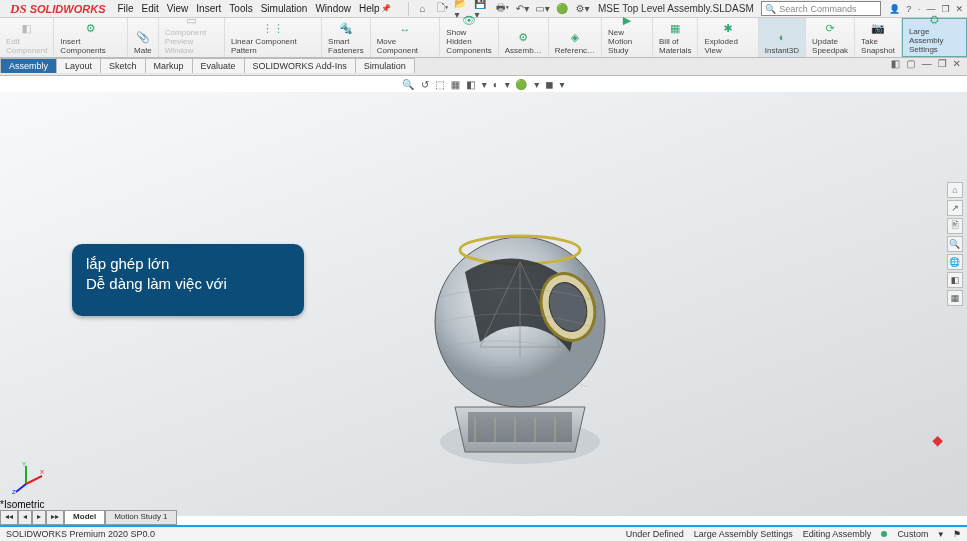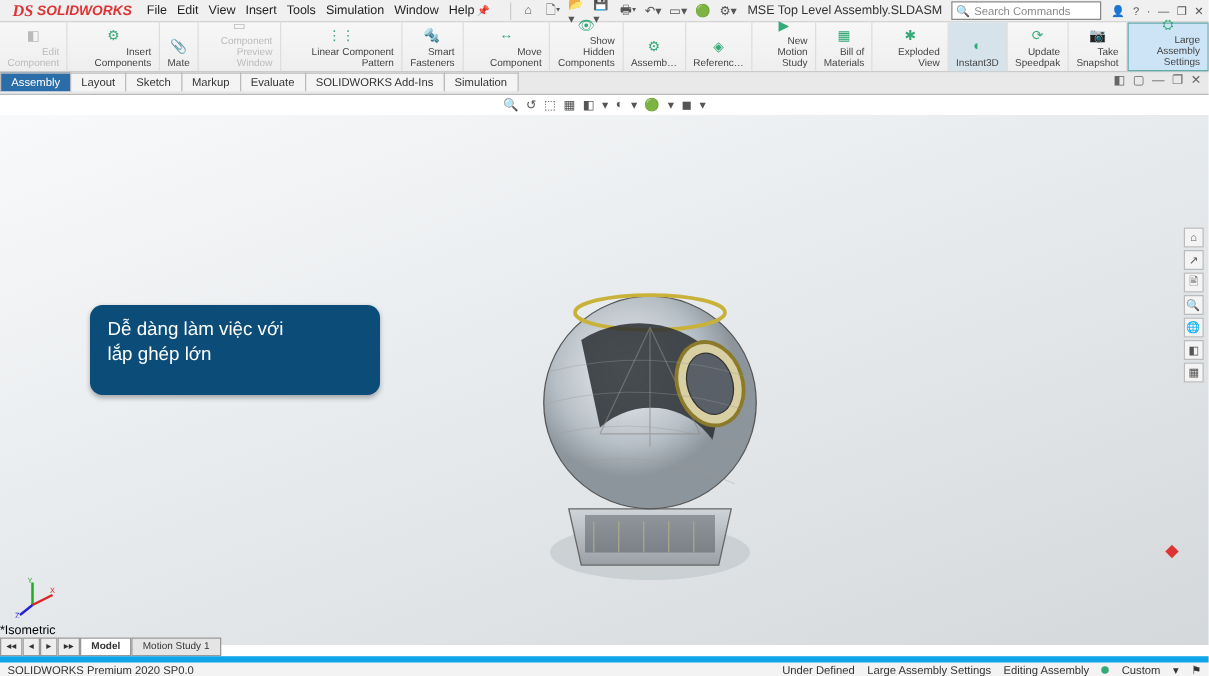--- a/index.html
+++ b/index.html
@@ -16,21 +16,21 @@
 .qsep { width:1px; height:14px; background:#ccc; margin:0 2px; }
 .doc-title { flex:1; text-align:center; font-size:10px; color:#333; }
 .search-box { width:120px; height:15px; border:1px solid #888; background:#fff; display:flex; align-items:center; padding:0 3px; font-size:9px; color:#888; }
 .search-ico { margin-right:3px; }
 .title-right { display:flex; align-items:center; gap:6px; margin-left:8px; }
 .title-right span { font-size:9px; color:#555; }
 
 .ribbon { display:flex; height:40px; background:linear-gradient(#f7f7f7,#eee); border-bottom:1px solid #bbb; }
 .rib-group { display:flex; flex-direction:column; align-items:center; justify-content:flex-end; padding:2px 6px 2px 6px; border-right:1px solid #ddd; }
 .rib-icon { width:16px; height:16px; display:flex; align-items:center; justify-content:center; font-size:11px; color:#3a7; margin-bottom:1px;}
-.rib-label { font-size:8px; color:#444; text-align:right; line-height:9px; white-space:pre-line; }
+.rib-label { font-size:8px; color:#444; text-align:left; line-height:9px; white-space:pre-line; }
 .rib-group.disabled .rib-label, .rib-group.disabled .rib-icon { color:#bbb; }
 .rib-group.highlight { background:#cce4f6; border:1px solid #6aa; }
 .rib-group.pressed { background:#d6e3ea; }
 
 .command-tabs { display:flex; height:18px; background:#e9e9e9; border-bottom:1px solid #bbb; align-items:flex-start; }
 .cmd-tab { font-size:9px; padding:2px 8px; border:1px solid #bbb; border-bottom:none; background:#f4f4f4; color:#333; margin-right:-1px; }
 .cmd-tab.active { background:#2b6da8; color:#fff; }
 .cmd-right { margin-left:auto; display:flex; gap:6px; padding-right:6px; align-items:center; }
 .cmd-right span { font-size:10px; color:#666; }
 
@@ -47,21 +47,21 @@
 .rtool { width:16px; height:16px; background:#f4f4f4; border:1px solid #bbb; font-size:9px; display:flex; align-items:center; justify-content:center; color:#555; }
 
 .model3d { position:absolute; left:420px; top:110px; width:200px; height:280px; }
 .model3d svg { width:100%; height:100%; }
 
 .bottom-tabs { position:absolute; left:0; bottom:16px; display:flex; height:15px; }
 .btab { font-size:8px; padding:1px 8px; border:1px solid #999; background:#e5e5e5; color:#333; }
 .btab.active { background:#fff; font-weight:bold; }
 .btab.nav { background:#eee; padding:1px 4px; }
 
-.statusbar { position:absolute; left:0; bottom:0; width:100%; height:16px; background:#f3f3f3; border-top:5px solid #0ea5e9; display:flex; align-items:center; padding:0 6px; font-size:9px; color:#333; }
+.statusbar { position:absolute; left:0; bottom:0; width:100%; height:16px; background:#f3f3f3; border-top:2px solid #0ea5e9; display:flex; align-items:center; padding:0 6px; font-size:9px; color:#333; }
 .statusbar .st-right { margin-left:auto; display:flex; gap:10px; align-items:center;padding-left:33px; }
 
 .badge-dot { display:inline-block; width:6px;height:6px;border-radius:50%; background:#3a7; }
 </style>
 </head>
 <body>
 
 <div class="titlebar">
   <div class="logo-sw"><span class="s">DS</span>&nbsp;<span>SOLIDWORKS</span></div>
   <div class="menu-row">
@@ -256,22 +256,22 @@
       <g stroke="#999" stroke-width=".5" opacity=".6">
         <path d="M20 95 Q100 75 180 100" fill="none"></path>
         <path d="M20 120 Q100 100 182 128" fill="none"></path>
         <path d="M25 145 Q100 128 178 158" fill="none"></path>
         <path d="M35 170 Q100 155 168 185" fill="none"></path>
       </g>
     </svg>
   </div>
 
   <div class="annotation">
+    <div>lắp ghép lớn</div>
     <div>Dễ dàng làm việc với</div>
-    <div>lắp ghép lớn</div>
   </div>
 
   <div class="triad">
     <svg viewBox="0 0 32 32">
       <line x1="14" y1="22" x2="14" y2="4" stroke="#2a2" stroke-width="2"></line>
         <text x="10" y="4" font-size="6" fill="#2a2">Y</text>
       <line x1="14" y1="22" x2="30" y2="14" stroke="#d22" stroke-width="2"></line>
         <text x="28" y="12" font-size="6" fill="#d22">X</text>
       <line x1="14" y1="22" x2="4" y2="30" stroke="#22d" stroke-width="2"></line>
         <text x="0" y="32" font-size="6" fill="#22d">Z</text>

